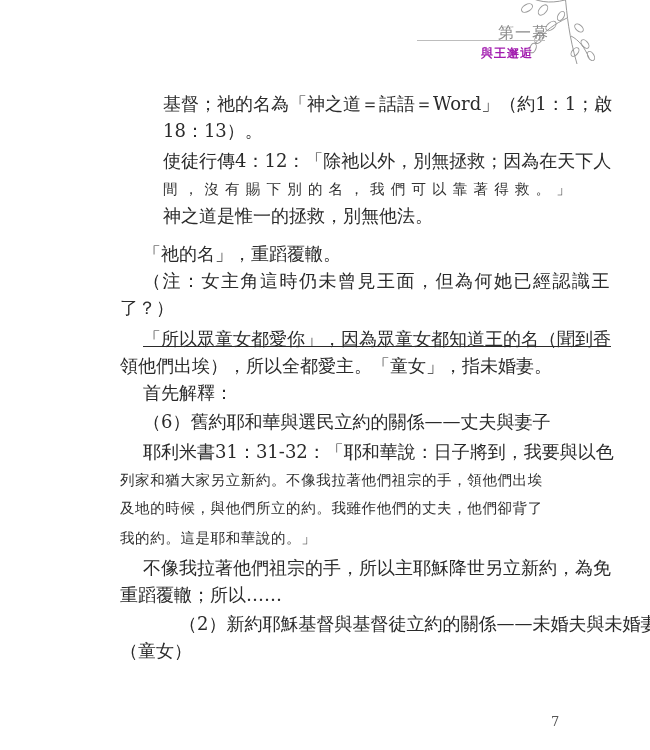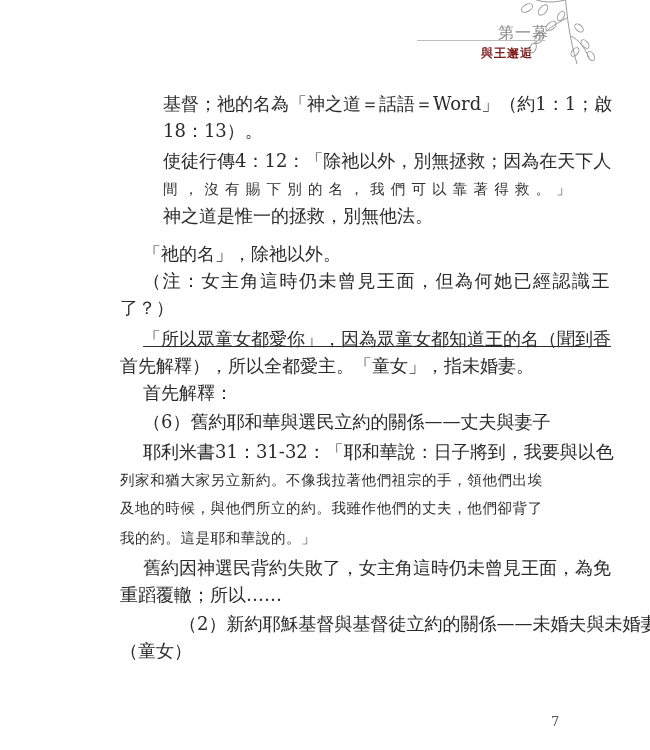--- a/index.html
+++ b/index.html
@@ -4,21 +4,21 @@
 <style>
   html, body { margin:0; padding:0; }
   body {
     width:650px; height:750px; background:#ffffff; position:relative; overflow:hidden;
     font-family: "DejaVu Serif", "Liberation Serif", serif; color:#2a2a2a;
   }
   .header { position:absolute; left:0; top:0; width:650px; height:80px; }
   .leaf { position:absolute; left:505px; top:-4px; width:100px; height:70px; }
   .chapter-num { position:absolute; left:498px; top:23px; font-size:16px; color:#8a8a8a; letter-spacing:1px; }
   .header-rule { position:absolute; left:417px; top:40px; width:128px; height:1px; background:#bdbdbd; }
-  .chapter-title { position:absolute; left:481px; top:45px; font-size:12px; color:#7f1d1d; font-weight:bold; letter-spacing:1px; }
+  .chapter-title { position:absolute; left:481px; top:45px; font-size:12px; color:#a21caf; font-weight:bold; letter-spacing:1px; }
 
   .line { position:absolute; font-size:18px; white-space:nowrap; line-height:20px; }
   .quote { font-family: "DejaVu Sans", "Liberation Sans", sans-serif; font-size:14.5px; color:#303030; }
   .wide { letter-spacing:6.2px; }
   .page-number { position:absolute; left:551px; top:714px; font-size:13px; color:#555; }
 </style>
 </head>
 <body>
 
 <div class="header">
@@ -47,30 +47,30 @@
 
 <div>
   <div class="line" style="left:163px; top:94px;">基督；祂的名為「神之道＝話語＝Word」（約1：1；啟</div>
   <div class="line" style="left:163px; top:121px;">18：13）。</div>
   <div class="line" style="left:163px; top:151px;">使徒行傳4：12：「除祂以外，別無拯救；因為在天下人</div>
   <div class="line quote wide" style="left:163px; top:179px;">間，沒有賜下別的名，我們可以靠著得救。」</div>
   <div class="line" style="left:163px; top:206px;">神之道是惟一的拯救，別無他法。</div>
 </div>
 
 <div>
-  <div class="line" style="left:143px; top:244px;">「祂的名」，除祂以外。</div>
+  <div class="line" style="left:143px; top:244px;">「祂的名」，重蹈覆轍。</div>
   <div class="line" style="left:143px; top:271px; letter-spacing:1.5px;">（注：女主角這時仍未曾見王面，但為何她已經認識王</div>
   <div class="line" style="left:120px; top:298px;">了？）</div>
   <div class="line" style="left:143px; top:329px;text-decoration:underline;">「所以眾童女都愛你」，因為眾童女都知道王的名（聞到香</div>
-  <div class="line" style="left:120px; top:356px;">首先解釋），所以全都愛主。「童女」，指未婚妻。</div>
+  <div class="line" style="left:120px; top:356px;">領他們出埃），所以全都愛主。「童女」，指未婚妻。</div>
   <div class="line" style="left:143px; top:384px;font-family:Liberation Mono, monospace;">首先解釋：</div>
   <div class="line" style="left:143px; top:412px;">（6）舊約耶和華與選民立約的關係——丈夫與妻子</div>
   <div class="line" style="left:143px; top:442px;">耶利米書31：31-32：「耶和華說：日子將到，我要與以色</div>
   <div class="line quote" style="left:120px; top:470px; letter-spacing:0.6px;">列家和猶大家另立新約。不像我拉著他們祖宗的手，領他們出埃</div>
   <div class="line quote" style="left:120px; top:498px; letter-spacing:0.6px;">及地的時候，與他們所立的約。我雖作他們的丈夫，他們卻背了</div>
   <div class="line quote" style="left:120px; top:528px; letter-spacing:0.6px;">我的約。這是耶和華說的。」</div>
-  <div class="line" style="left:143px; top:558px;">舊約因神選民背約失敗了，女主角這時仍未曾見王面，為免</div>
+  <div class="line" style="left:143px; top:558px;">不像我拉著他們祖宗的手，所以主耶穌降世另立新約，為免</div>
   <div class="line" style="left:120px; top:585px;">重蹈覆轍；所以……</div>
   <div class="line" style="left:143px; top:614px;margin-left:36px;">（2）新約耶穌基督與基督徒立約的關係——未婚夫與未婚妻</div>
   <div class="line" style="left:120px; top:641px;">（童女）</div>
 </div>
 
 <span class="page-number">7</span>
 
 </body></html>

